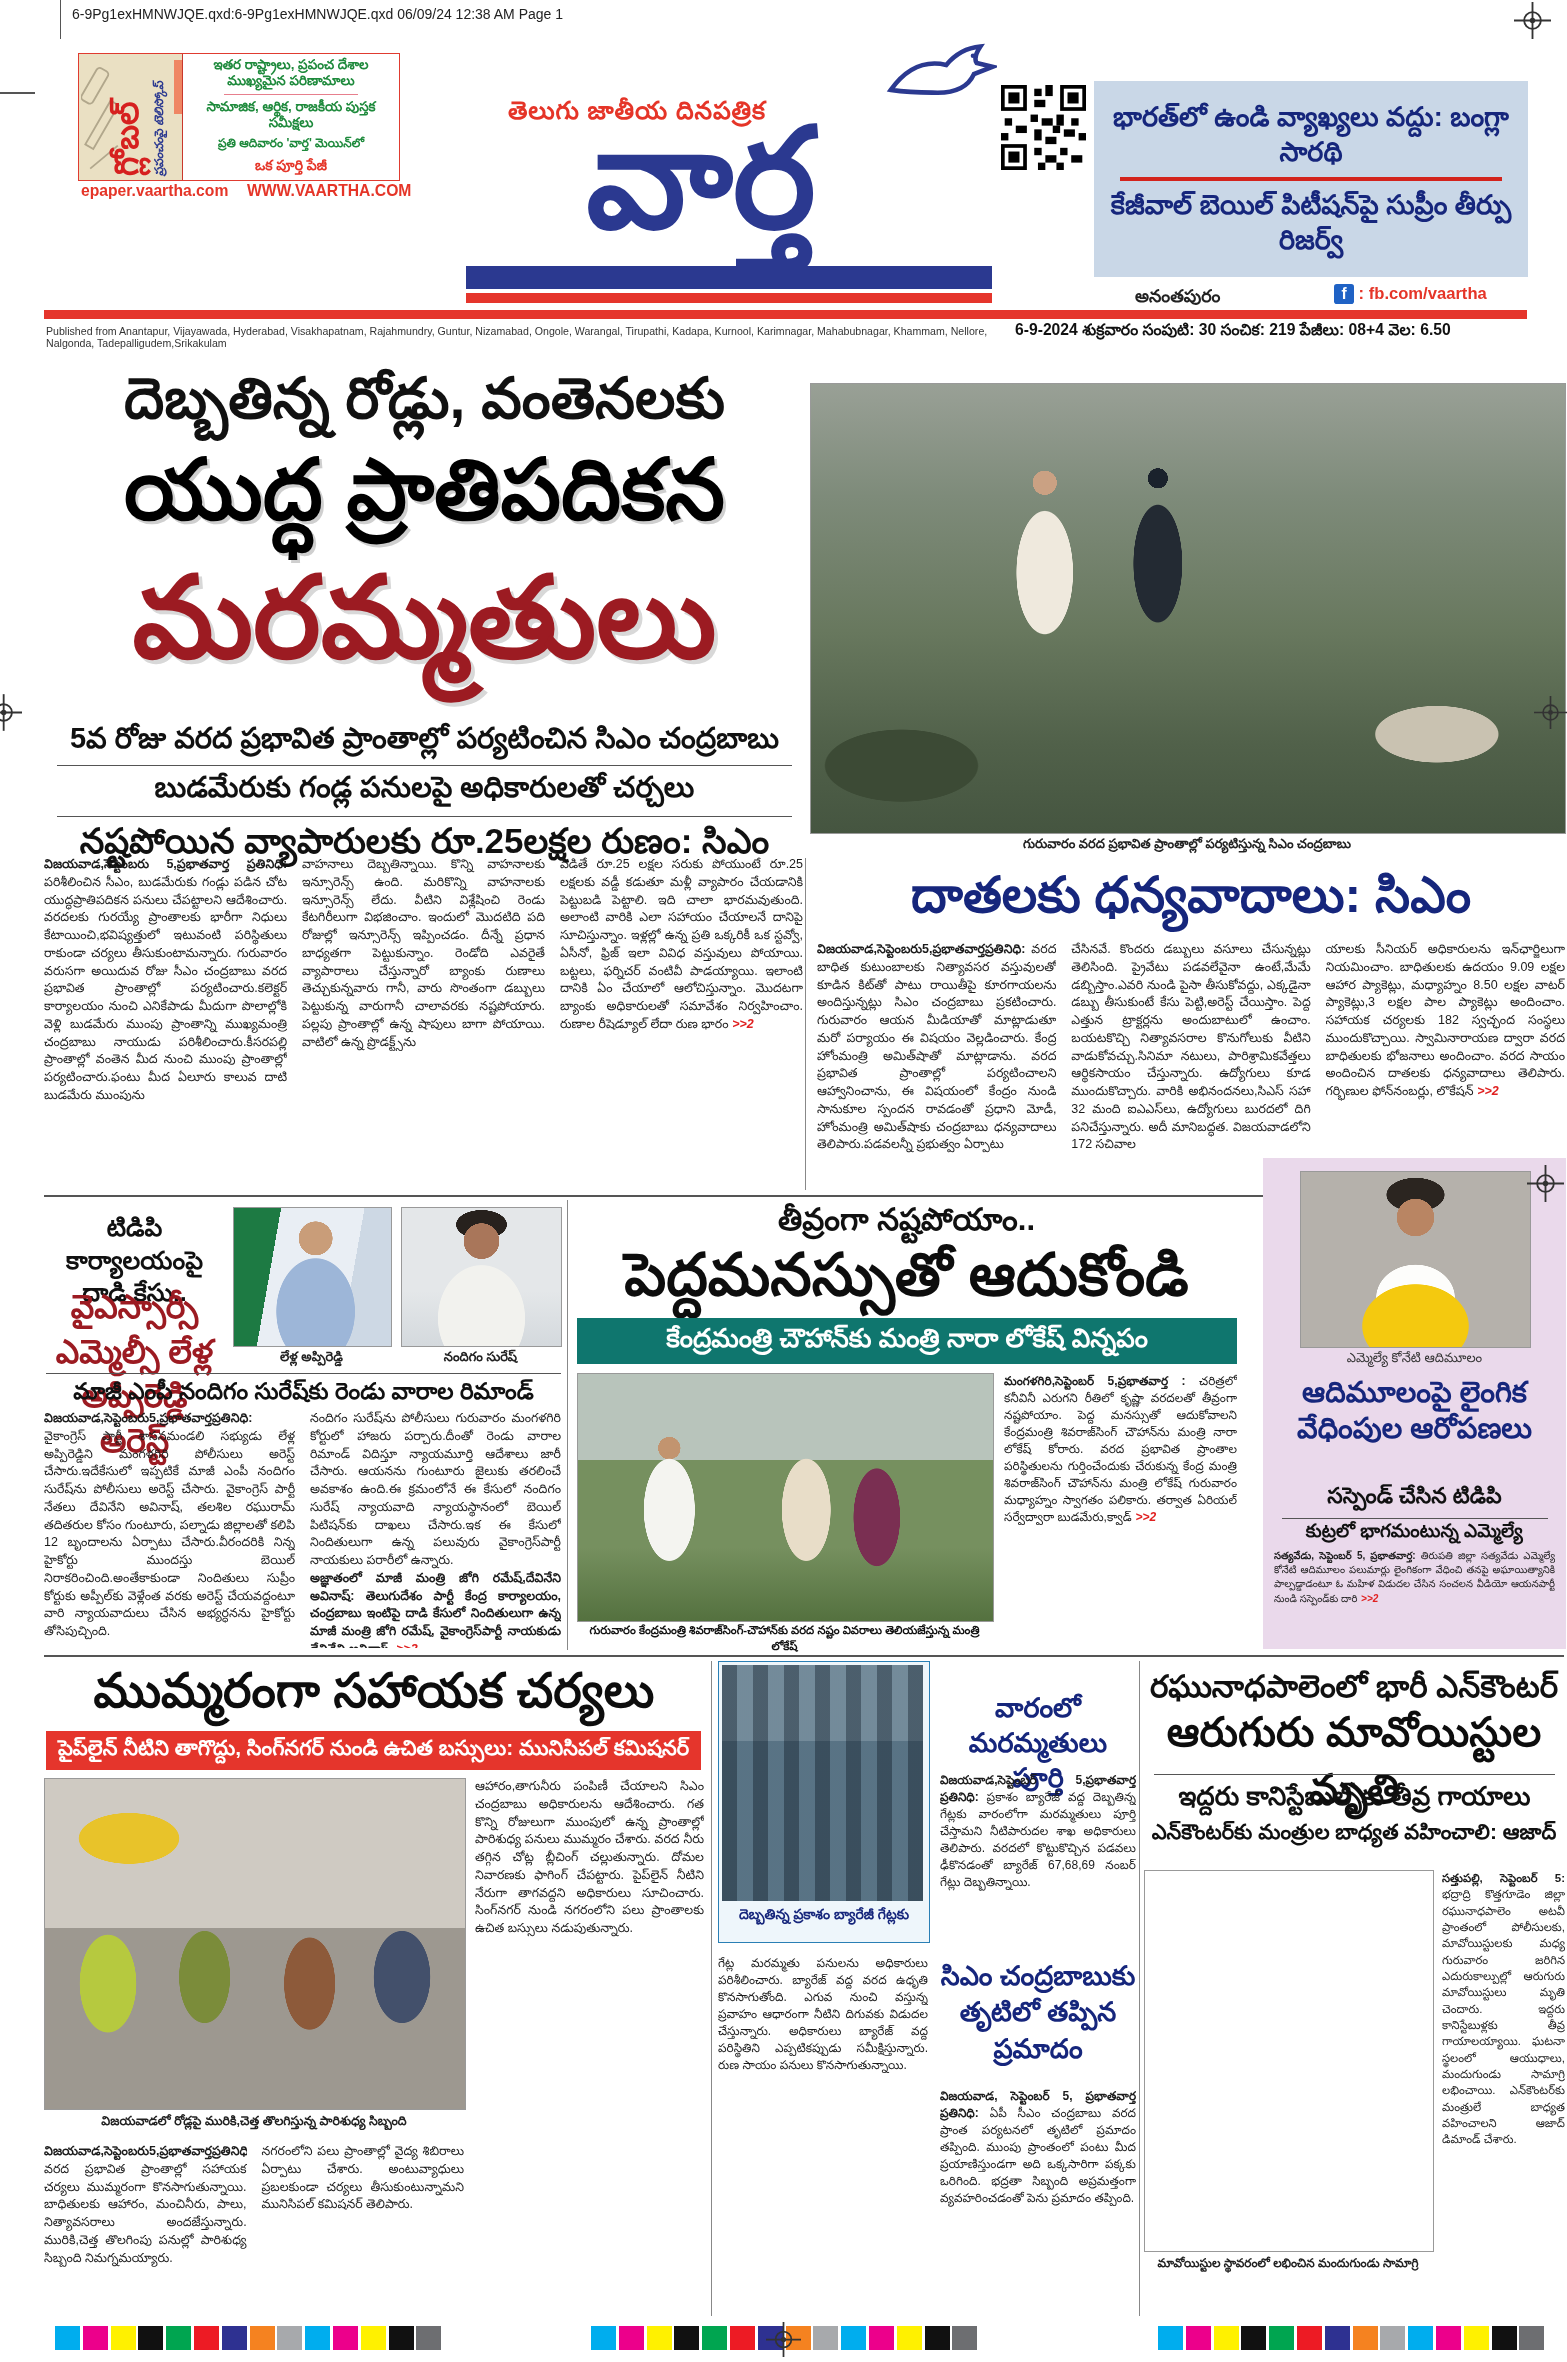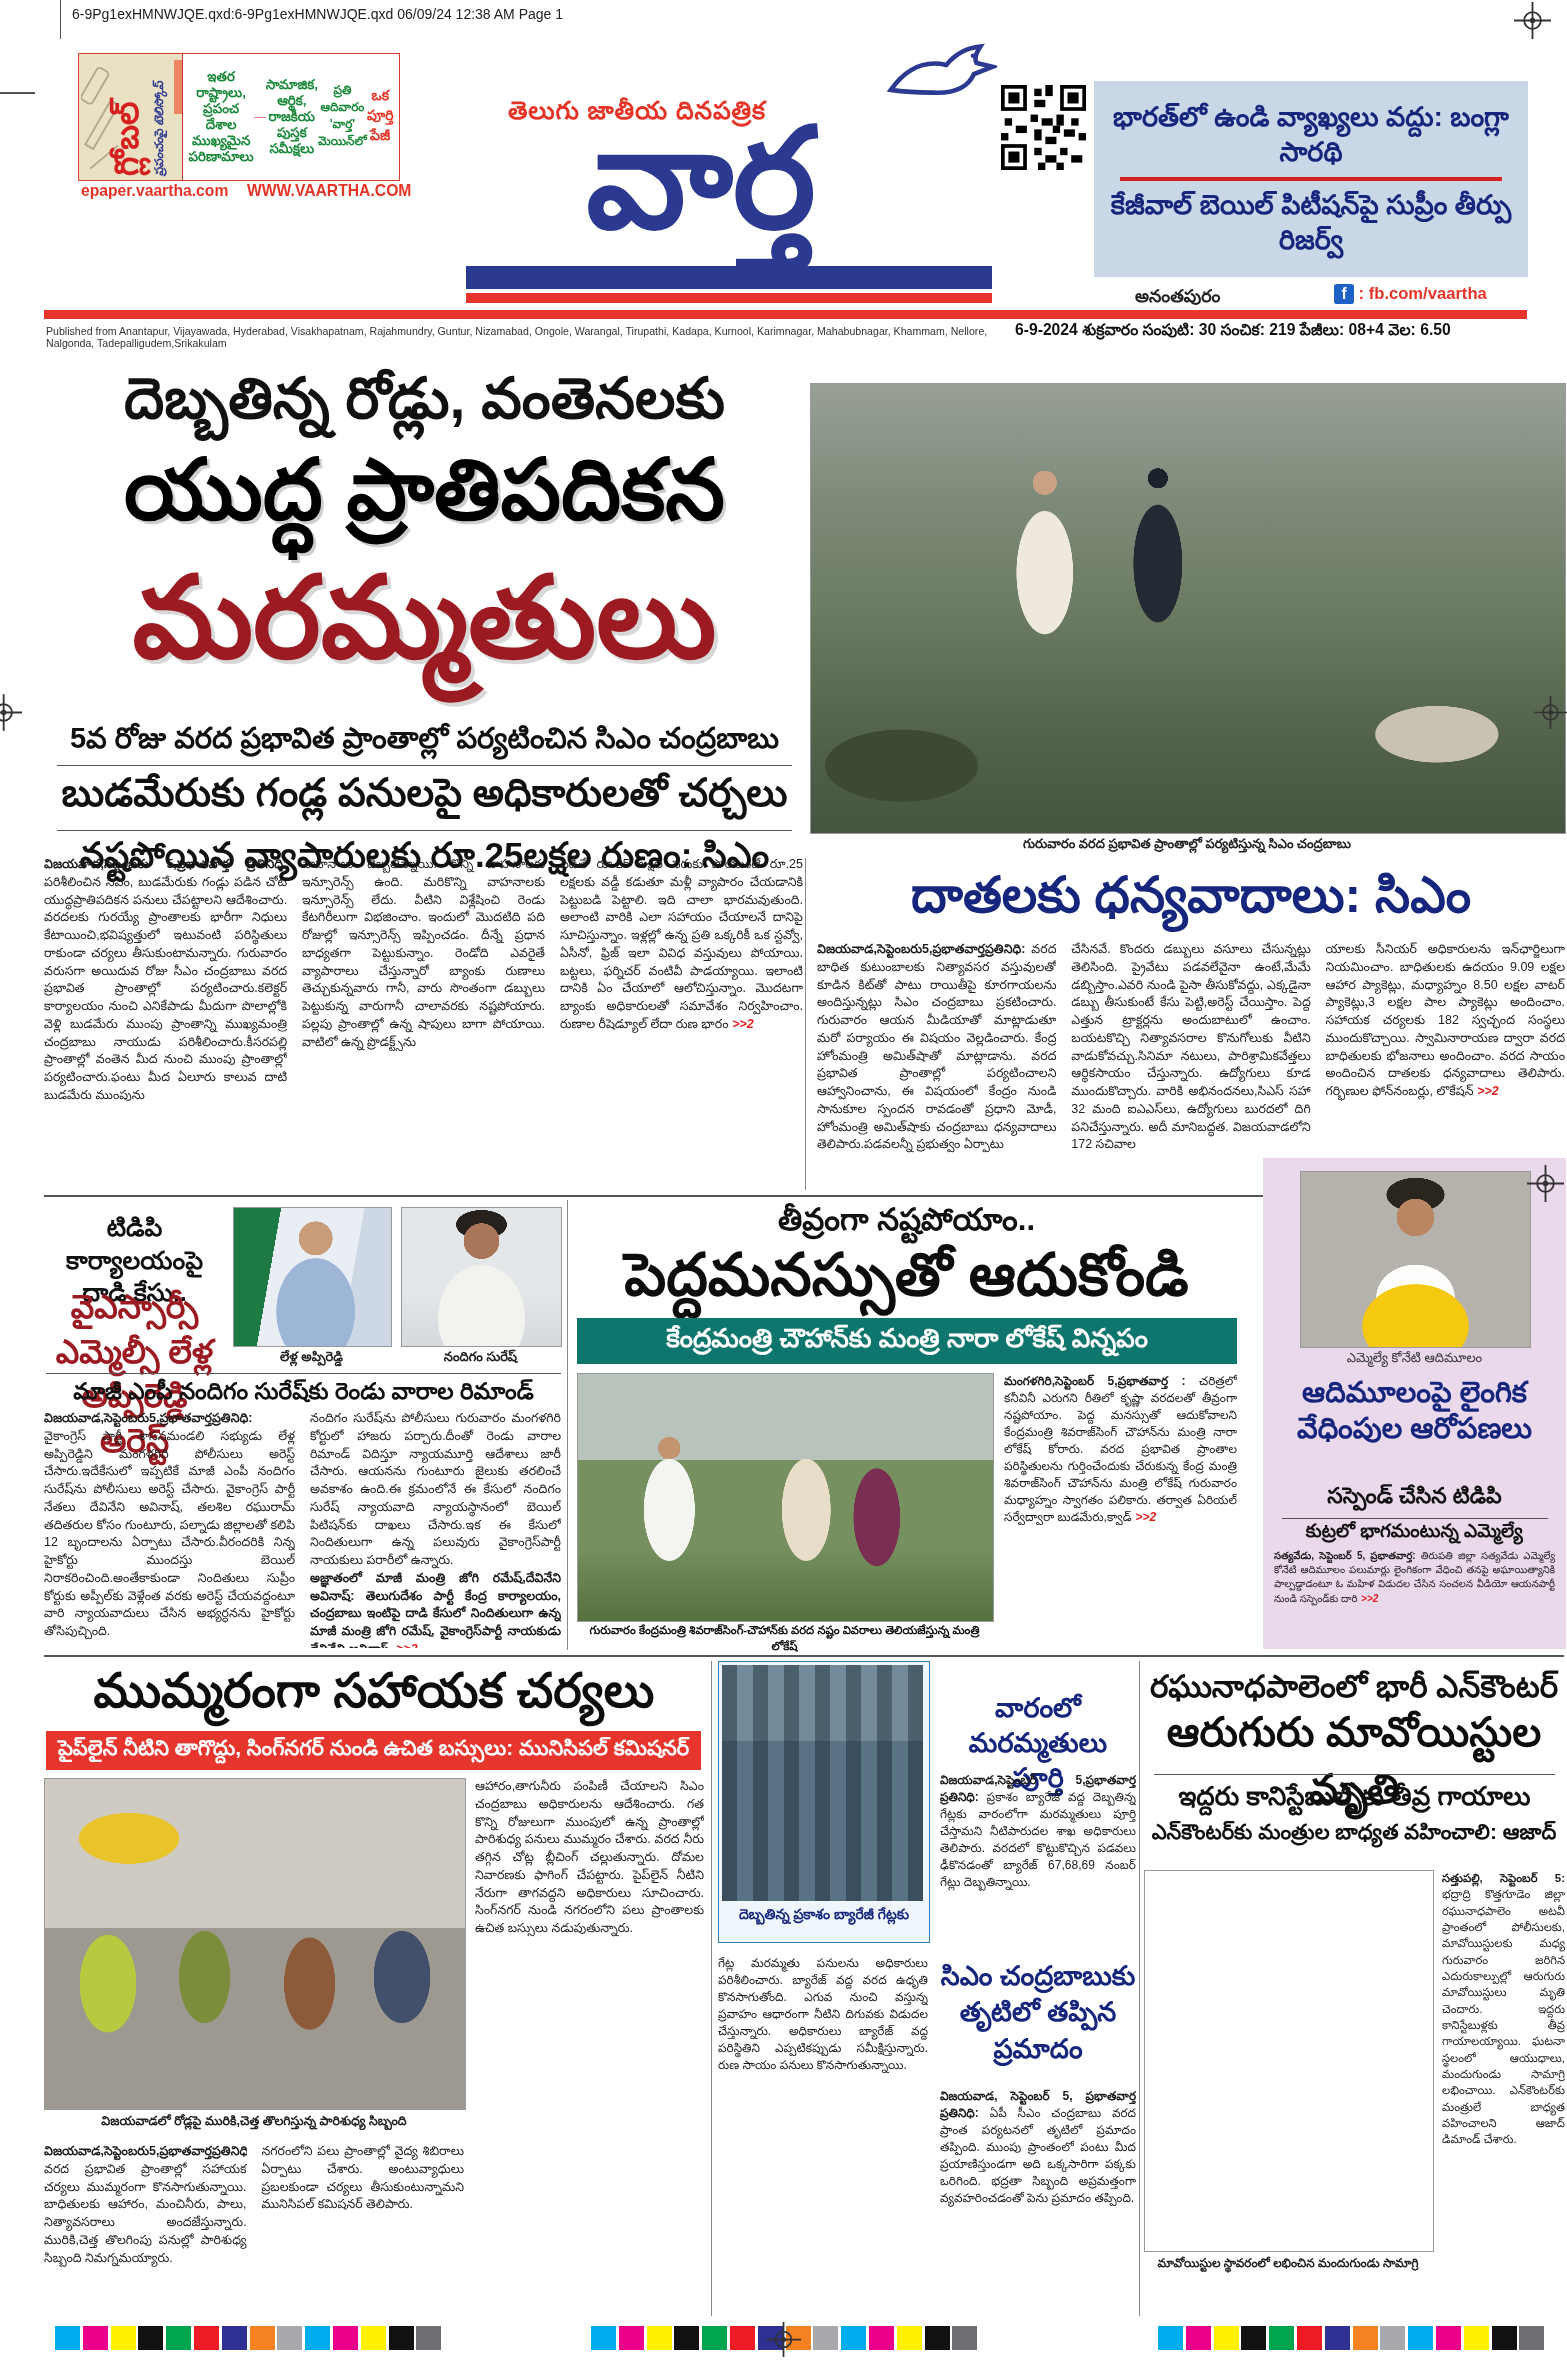--- a/index.html
+++ b/index.html
@@ -93,21 +93,21 @@
     <div style="width:103px;background:#eae0c3;position:relative;overflow:hidden;border-right:1.8px solid #c9372c;">
       <svg width="46" height="120" style="position:absolute;left:1.8px;top:3.7px;opacity:.5" viewBox="0 0 50 130">
           <rect x="8" y="10" width="14" height="40" rx="4" transform="rotate(30 15 30)" fill="none" stroke="#7a6f56" stroke-width="2"></rect>
           <rect x="18" y="45" width="10" height="55" transform="rotate(30 23 72)" fill="none" stroke="#7a6f56" stroke-width="2"></rect>
           <line x1="10" y1="120" x2="40" y2="95" stroke="#7a6f56" stroke-width="2"></line>
         </svg>
       <div style="position:absolute;left:31px;top:1.8px;height:120px;writing-mode:vertical-rl;transform:rotate(180deg);font-size:33px;font-weight:900;color:#d6201f;line-height:1;">గ్లోబల్</div>
       <div style="position:absolute;left:72px;top:1.8px;height:120px;writing-mode:vertical-rl;transform:rotate(180deg);font-size:12px;font-weight:bold;font-style:italic;color:#2b3990;">ప్రపంచంపై టెలిస్కోప్</div>
       <div style="position:absolute;right:0;top:5.5px;width:8.3px;height:54px;background:#ef8663;"></div>
     </div>
-    <div style="flex:1;display:flex;flex-direction:row;align-items:center;justify-content:space-between;padding:2.8px 5.5px;">
+    <div style="flex:1;display:flex;flex-direction:column;align-items:center;justify-content:space-between;padding:2.8px 5.5px;">
       <div class="ctr green" style="font-size:13.4px;font-weight:bold;line-height:1.2;">ఇతర రాష్ట్రాలు, ప్రపంచ దేశాల ముఖ్యమైన పరిణామాలు</div>
       <div style="width:65%;height:0.9px;background:#e77f8d;"></div>
       <div class="ctr green" style="font-size:13.4px;font-weight:bold;line-height:1.2;">సామాజిక, ఆర్థిక, రాజకీయ పుస్తక సమీక్షలు</div>
       <div class="ctr green" style="font-size:12px;font-weight:bold;">ప్రతి ఆదివారం 'వార్త' మెయిన్‌లో</div>
       <div class="ctr red" style="font-size:14px;font-weight:900;">ఒక పూర్తి పేజీ</div>
     </div>
   </div>
   <div class="abs red" style="left:81px;top:182px;font-size:15.7px;font-weight:900;">epaper.vaartha.com</div>
   <div class="abs red" style="left:247px;top:182px;font-size:15.7px;font-weight:900;">WWW.VAARTHA.COM</div>
 
@@ -170,21 +170,21 @@
 
   <div class="abs" style="left:44px;top:310px;width:1483px;height:9.2px;background:#e5352c;"></div>
   <div class="abs" style="left:46px;top:325px;width:960px;font-size:10.6px;color:#333;">Published from Anantapur, Vijayawada, Hyderabad, Visakhapatnam, Rajahmundry, Guntur, Nizamabad, Ongole, Warangal, Tirupathi, Kadapa, Kurnool,   Karimnagar, Mahabubnagar, Khammam, Nellore, Nalgonda, Tadepalligudem,Srikakulam</div>
   <div class="abs" style="left:1015px;top:321px;width:517px;font-size:15.7px;font-weight:bold;color:#111;">6-9-2024 శుక్రవారం సంపుటి: 30 సంచిక: 219  పేజీలు: 08+4  వెల: 6.50</div>
 
   <div class="abs ctr hl" style="left:46px;top:365px;width:757px;font-size:57px;font-weight:900;color:#111;">దెబ్బతిన్న రోడ్లు, వంతెనలకు</div>
   <div class="abs ctr hl" style="left:46px;top:441px;width:757px;font-size:85px;font-weight:900;color:#000000;text-shadow:2.8px 2.8px 0 #cfcfcf;">యుద్ధ ప్రాతిపదికన</div>
   <div class="abs ctr hl maroon" style="left:46px;top:552px;width:757px;font-size:114px;font-weight:900;text-shadow:3.7px 3.7px 0 #d8d8d8;">మరమ్మతులు</div>
   <div class="abs" style="left:57px;top:718px;width:735px;">
     <div class="ctr" style="font-size:29px;font-weight:bold;padding:3.7px 0;border-bottom:0.9px solid #555;">5వ రోజు వరద ప్రభావిత ప్రాంతాల్లో పర్యటించిన సిఎం చంద్రబాబు</div>
-    <div class="ctr" style="font-size:39px;font-weight:bold;padding:4.6px 0;border-bottom:0.9px solid #555;">బుడమేరుకు గండ్ల పనులపై అధికారులతో చర్చలు</div>
+    <div class="ctr" style="font-size:29px;font-weight:bold;padding:4.6px 0;border-bottom:0.9px solid #555;">బుడమేరుకు గండ్ల పనులపై అధికారులతో చర్చలు</div>
     <div class="ctr" style="font-size:35px;font-weight:bold;padding:4.6px 0;">నష్టపోయిన వ్యాపారులకు రూ.25లక్షల రుణం: సిఎం</div>
   </div>
 
   <div class="photo ph-lead" style="left:810px;top:383px;width:754px;height:449px;"></div>
   <div class="abs ctr caption" style="left:810px;top:836px;width:754px;">గురువారం వరద ప్రభావిత ప్రాంతాల్లో పర్యటిస్తున్న సిఎం చంద్రబాబు</div>
 
   <div class="abs colflex" style="left:44px;top:856px;width:759px;height:334px;">
     <div class="bodytxt jst">
         <p style="margin:0;"><b>విజయవాడ,సెప్టెంబరు 5,ప్రభాతవార్త ప్రతినిధి:</b> <span>పరిశీలించిన సీఎం, బుడమేరుకు గండ్లు పడిన చోట యుద్ధప్రాతిపదికన పనులు చేపట్టాలని ఆదేశించారు. వరదలకు గురయ్యే ప్రాంతాలకు భారీగా నిధులు కేటాయించి,భవిష్యత్తులో ఇటువంటి పరిస్థితులు రాకుండా చర్యలు తీసుకుంటామన్నారు. గురువారం వరుసగా అయిదువ రోజు సీఎం చంద్రబాబు వరద ప్రభావిత ప్రాంతాల్లో పర్యటించారు.కలెక్టర్ కార్యాలయం నుంచి ఎనికేపాడు మీదుగా పొలాల్లోకి వెళ్లి బుడమేరు ముంపు ప్రాంతాన్ని ముఖ్యమంత్రి చంద్రబాబు నాయుడు పరిశీలించారు.కీసరపల్లి ప్రాంతాల్లో వంతెన మీద నుంచి ముంపు ప్రాంతాల్లో పర్యటించారు.ఫంటు మీద ఏలూరు కాలువ దాటి బుడమేరు ముంపును</span></p>
       </div>

